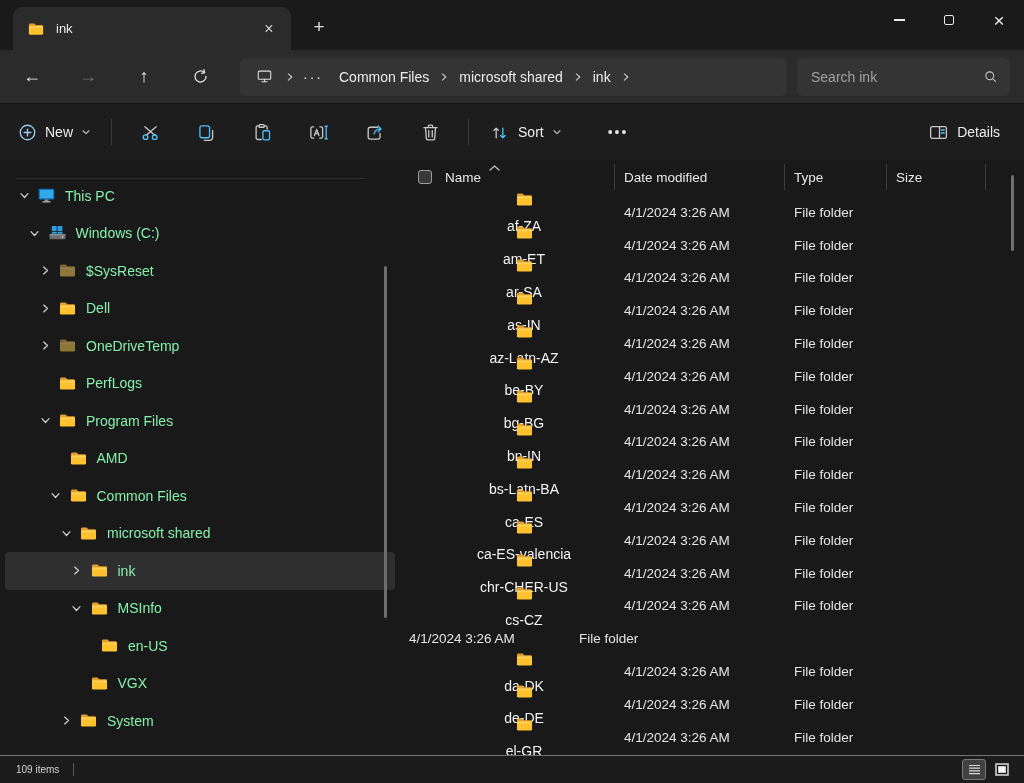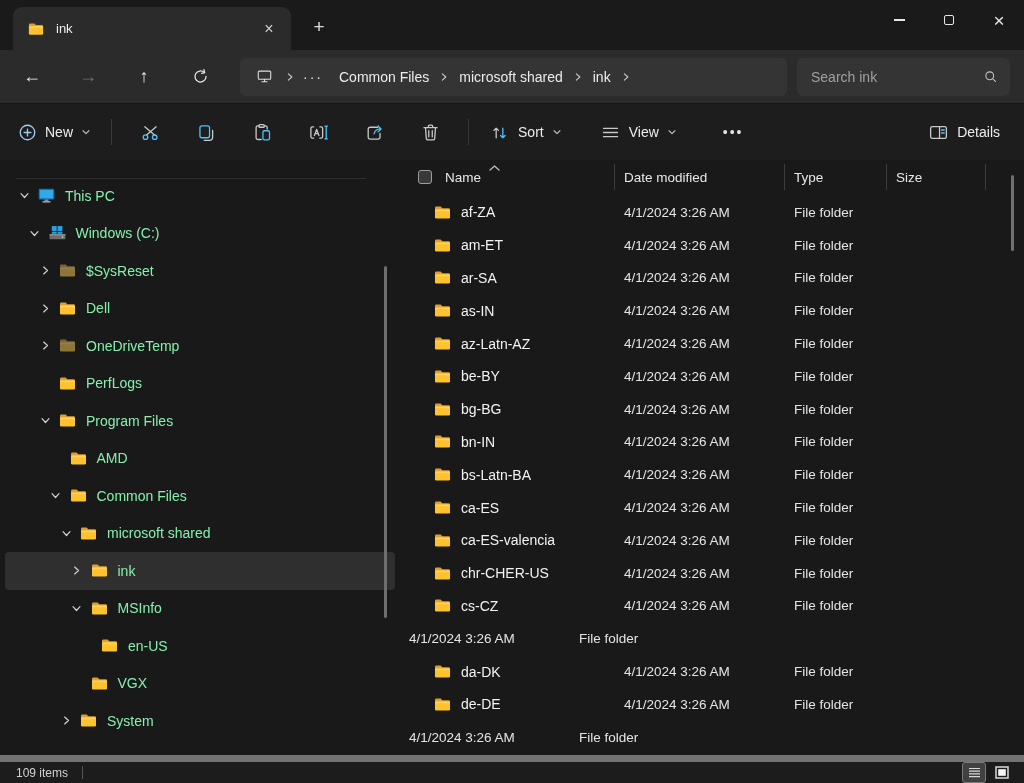--- a/index.html
+++ b/index.html
@@ -76,29 +76,29 @@
   .hcell.name{width:215px;padding-left:18px;position:relative;}
   .hcell.date{width:170px;padding-left:9px;}
   .hcell.type{width:102px;padding-left:9px;}
   .hcell.size{width:99px;padding-left:9px;}
   .sel-checkbox{width:14px;height:14px;border:1px solid #9c9c9c;border-radius:3px;background:rgba(255,255,255,.14);
        margin-right:13px;flex-shrink:0;}
   .sort-caret{position:absolute;left:88px;top:-4px;}
   .rows{margin-top:4px;}
   .file-row{display:flex;align-items:center;height:32.8px;font-size:14px;}
   .fcell{display:flex;align-items:center;overflow:hidden;white-space:nowrap;}
-  .fcell.name{width:215px;padding-left:33px;gap:9px;color:#f3f3f3;}
+  .fcell.name{width:215px;padding-left:33px;gap:9px;color:#f3f3f3;flex-direction:column;}
   .fcell.date{width:170px;padding-left:9px;color:#e4e4e4;font-size:13.5px;}
   .fcell.type{width:102px;padding-left:9px;color:#e4e4e4;font-size:13.5px;}
   .fcell.size{width:99px;padding-left:9px;color:#e4e4e4;font-size:13.5px;}
   .file-scroll{position:absolute;right:10px;top:15px;width:3.5px;height:76px;background:#707070;border-radius:2px;}
 
   
-  .statusbar{position:absolute;left:0;right:0;bottom:0;height:28px;background:#1c1c1c;border-top:7px solid #737373;
-       display:flex;align-items:center;font-size:12px;color:#d2d2d2;}
+  .statusbar{position:absolute;left:0;right:0;bottom:0;height:28px;background:#1c1c1c;border-top:1px solid #737373;
+       display:flex;align-items:center;font-size:10px;color:#d2d2d2;}
   .status-count{margin-left:16px;}
   .status-div{width:1px;height:13px;background:#565656;margin-left:14px;}
   .status-right{margin-left:auto;margin-right:10px;display:flex;gap:4px;}
   .status-btn{width:24px;height:21px;border-radius:3px;display:flex;align-items:center;justify-content:center;}
   .status-btn.active{background:#414141;border:1px solid #7a7a7a;}
 </style>
 </head>
 <body>
 
 <div class="window">
@@ -238,29 +238,20 @@
     <div class="tb-btn">
       <svg class="ti" viewBox="0 0 24 24">
           <path class="g" d="M8.2 18V7M8.2 7L5.6 9.6M8.2 7l2.6 2.6"></path>
           <path class="b" d="M15.8 7v11M15.8 18l-2.6-2.6M15.8 18l2.6-2.6"></path>
         </svg>
       <span>Sort</span>
       <span><svg width="10" height="10" viewBox="0 0 12 12">
             <path d="M2.5 4.5L6 8l3.5-3.5" fill="none" stroke="#bdbdbd" stroke-width="1.4" stroke-linecap="round" stroke-linejoin="round"></path>
           </svg></span>
     </div>
-    <div class="tb-btn" style="margin-left:18px">
-      <svg class="ti" viewBox="0 0 24 24">
-          <path class="g" d="M4 7.2h16M4 12h16M4 16.8h16"></path>
-        </svg>
-      <span>View</span>
-      <span><svg width="10" height="10" viewBox="0 0 12 12">
-            <path d="M2.5 4.5L6 8l3.5-3.5" fill="none" stroke="#bdbdbd" stroke-width="1.4" stroke-linecap="round" stroke-linejoin="round"></path>
-          </svg></span>
-    </div>
     <div class="tb-btn tb-more">•••</div>
     <div class="tb-btn tb-details">
       <svg class="ti" viewBox="0 0 24 24">
           <rect class="g" x="3" y="5.2" width="18" height="13.6" rx="2"></rect>
           <path class="g" d="M13.2 5.2v13.6"></path>
           <rect x="14.8" y="8.2" width="4.4" height="1.9" rx="0.6" fill="#4cc2ff"></rect>
           <rect x="14.8" y="11.6" width="4.4" height="1.9" rx="0.6" fill="#4cc2ff"></rect>
         </svg>
       <span>Details</span>
     </div>
@@ -730,20 +721,30 @@
                   <path d="M2.5 10.1c0-1 .8-1.8 1.8-1.8h15.4c1 0 1.8.8 1.8 1.8v.3h-19z" fill="#fed35c"></path>
                 </svg>
               </span>
               <span>de-DE</span>
             </div>
             <div class="fcell date">4/1/2024 3:26 AM</div>
             <div class="fcell type">File folder</div>
             <div class="fcell size"></div>
           </div>
           <div class="file-row">
+            <div class="fcell name">
+              <span style="display: flex;">
+                <svg viewBox="0 0 24 24" width="19" height="19">
+                  <path d="M2.5 6.3c0-1 .8-1.8 1.8-1.8h4.6c.5 0 .9.2 1.3.5l1.6 1.5h8c1 0 1.7.8 1.7 1.7v1.6h-19z" fill="#e19f2f"></path>
+                  <rect x="2.5" y="8.3" width="19" height="11.4" rx="1.8" fill="#fdc22e"></rect>
+                  <path d="M2.5 10.1c0-1 .8-1.8 1.8-1.8h15.4c1 0 1.8.8 1.8 1.8v.3h-19z" fill="#fed35c"></path>
+                </svg>
+              </span>
+              <span>el-GR</span>
+            </div>
             <div class="fcell date">4/1/2024 3:26 AM</div>
             <div class="fcell type">File folder</div>
             <div class="fcell size"></div>
           </div>
         </div>
       <div class="file-scroll"></div>
     </div>
   </div>
 
   <div class="statusbar">

